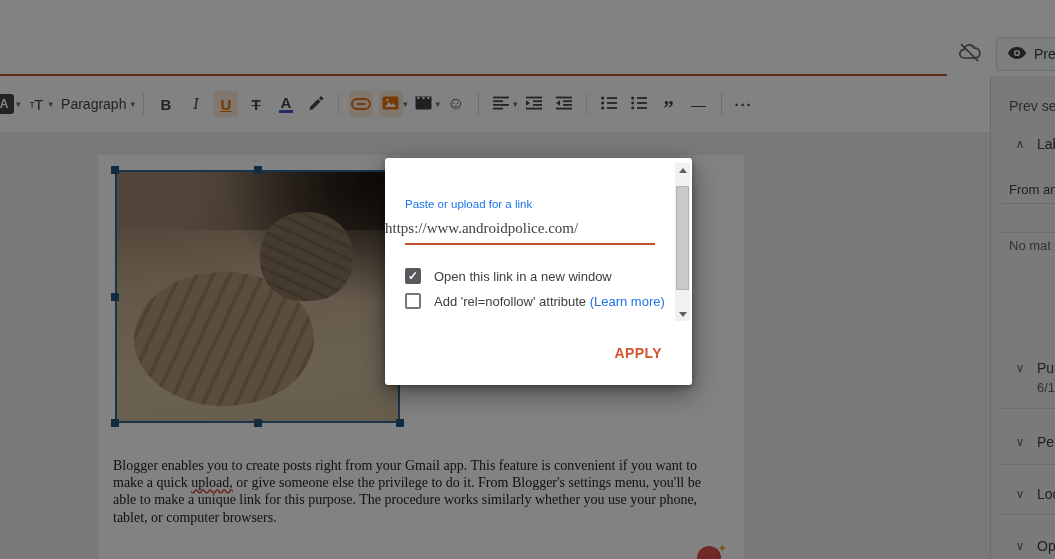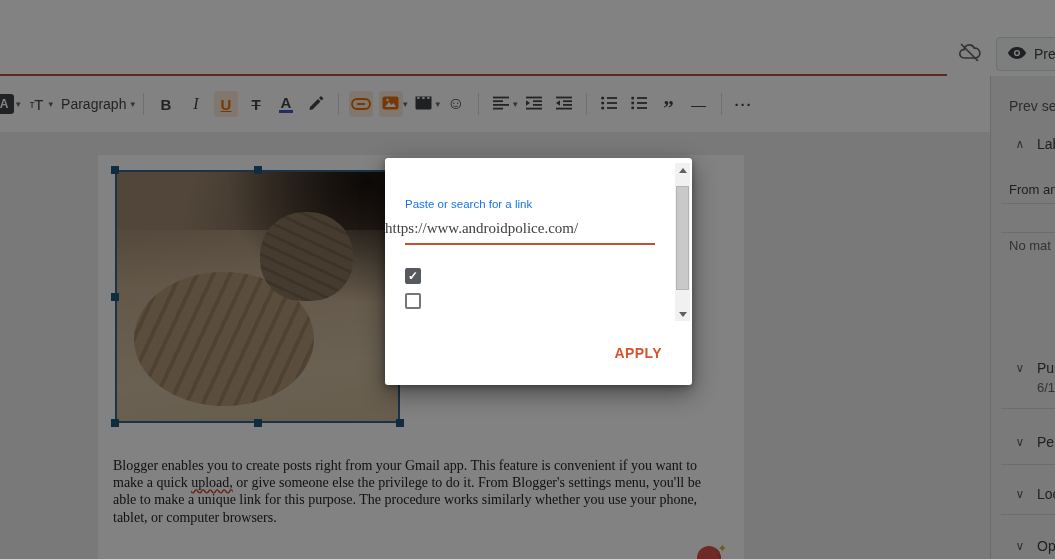--- a/index.html
+++ b/index.html
@@ -349,31 +349,33 @@
 
     <div class="sb-row" style="top:462px;">
       <span class="sb-chev">∨</span>
       <span>Opt</span>
     </div>
   </div>
 
   <div class="scrim"></div>
 
   <div class="dialog">
-    <div class="dlg-label">Paste or search for a link</div>
+    <div class="dlg-label">Paste or upload for a link</div>
     <input class="url-input" type="text" value="https://www.androidpolice.com/" style="">
     <div class="url-underline"></div>
 
     <div class="chk-row" style="top:110px;">
       <span class="chk-box chk-on">
           <span>✓</span>
         </span>
+      <span>Open this link in a new window</span>
     </div>
     <div class="chk-row" style="top:135px;">
       <span class="chk-box chk-off"></span>
+      <span><span>Add 'rel=nofollow' attribute</span>&nbsp;<span class="learn-more">(Learn more)</span></span>
     </div>
 
     <div class="apply-btn">APPLY</div>
 
     <div class="dlg-scrollbar">
       <div class="sb-arrow arr-up">
           <div class="tri-up"></div>
         </div>
       <div class="sb-thumb"></div>
       <div class="sb-arrow arr-down">

